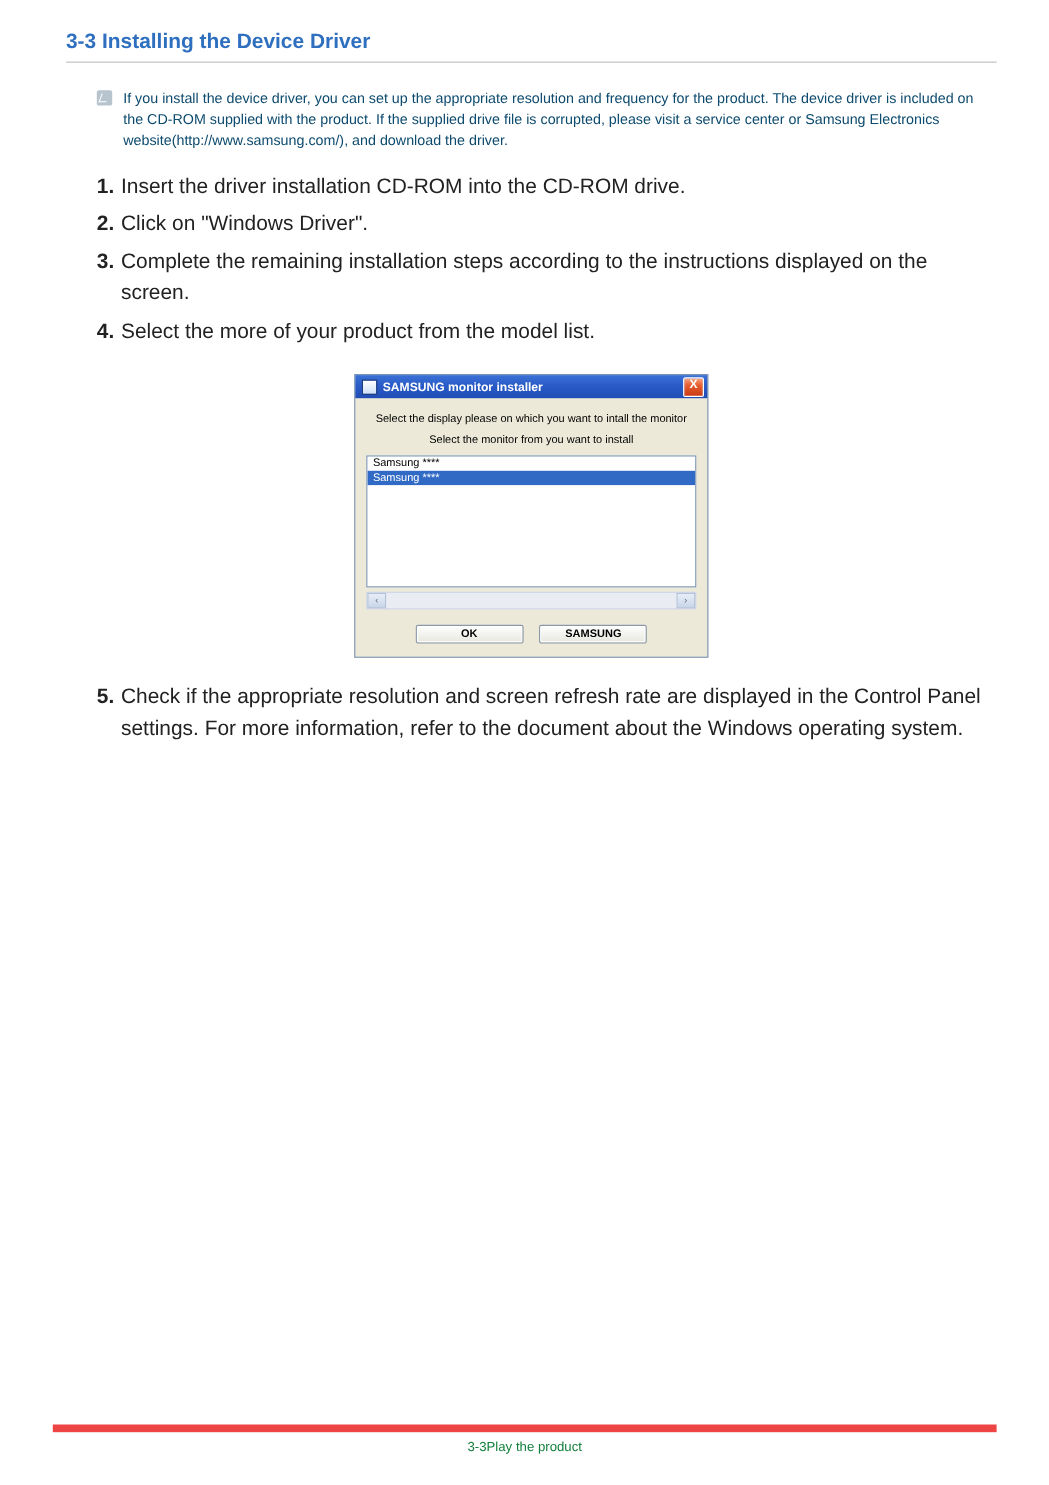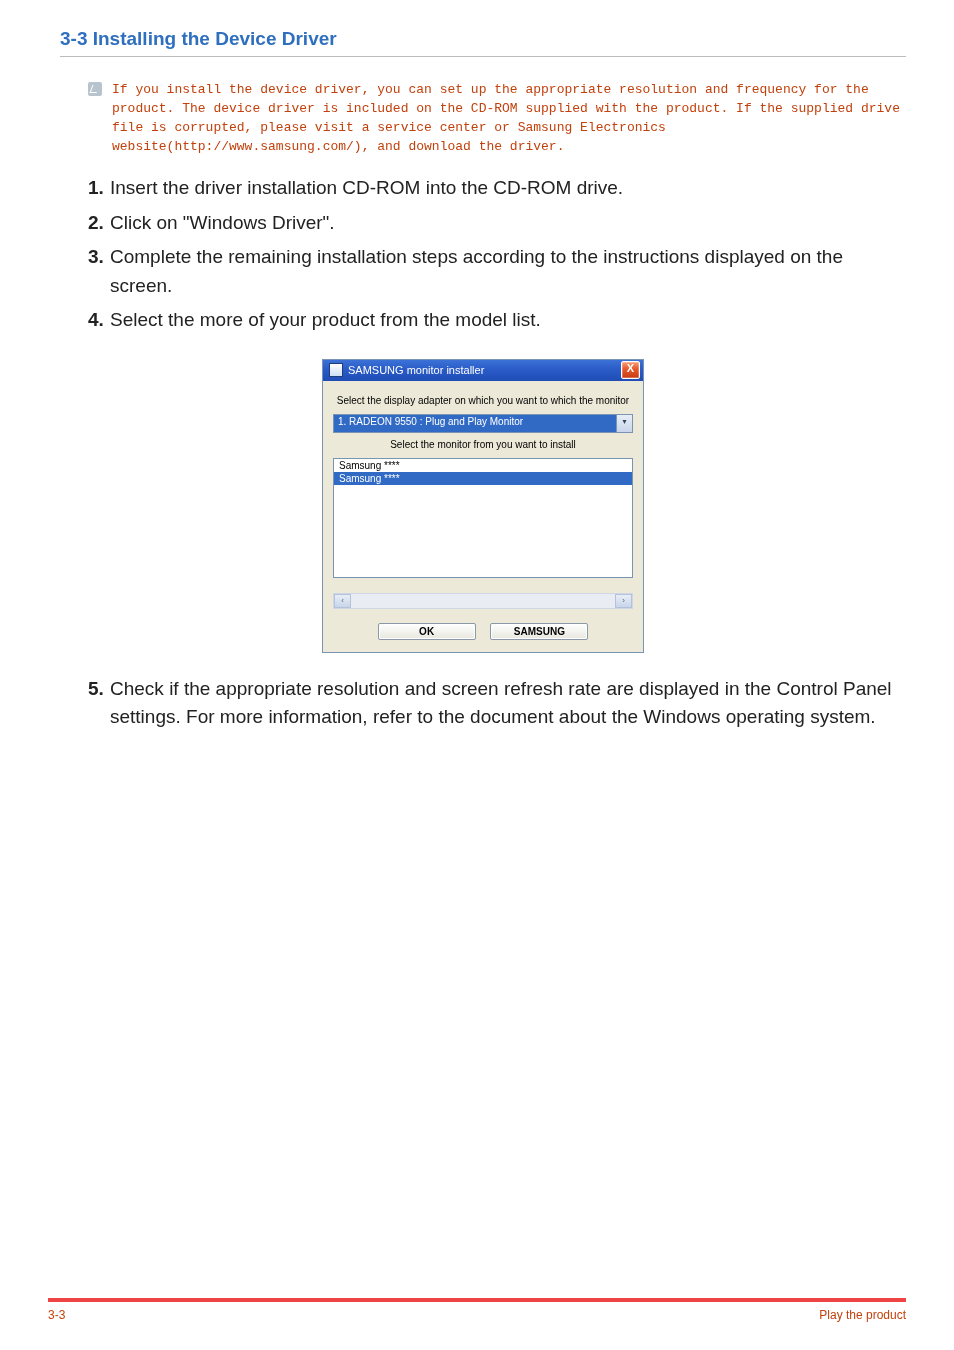--- a/index.html
+++ b/index.html
@@ -46,24 +46,23 @@
     left: 3px;
     top: 3px;
     width: 6px;
     height: 7px;
     border: 1px solid #fff;
     border-top: none;
     border-right: none;
     transform: skewX(-20deg);
   }
   .note-text {
-    color: #c2410c;
+    color: #0c4a6e;
     font-size: 13px;
     line-height: 1.45;
-    font-family: Liberation Mono, monospace;
   }
   ol.steps {
     margin: 0 0 0 28px;
     padding: 0;
     counter-reset: step;
     list-style: none;
   }
   ol.steps > li {
     counter-increment: step;
     font-size: 19px;
@@ -101,21 +100,21 @@
   }
   .title-icon {
     width: 12px;
     height: 12px;
     background: linear-gradient(#fff, #cfe0f7);
     border: 1px solid #1e3d7a;
     margin-right: 5px;
   }
   .titlebar-text {
     color: #fff;
-    font-weight: normal;
+    font-weight: bold;
     font-size: 11px;
     flex: 1 1 auto;
   }
   .close-btn {
     width: 17px;
     height: 16px;
     background: linear-gradient(#f7a07a, #e85c2f 40%, #c83b13);
     border: 1px solid #fff;
     border-radius: 2px;
     color: #fff;
@@ -154,21 +153,21 @@
     text-align: center;
     line-height: 13px;
     font-size: 8px;
     color: #345;
   }
   .listbox {
     border: 1px solid #7a95b4;
     background: #fff;
     height: 118px;
     overflow: hidden;
-    margin-bottom: 15px;
+    margin-bottom: 4px;
   }
   .list-item {
     padding: 1px 5px;
     white-space: nowrap;
   }
   .list-item.selected {
     background: #316ac5;
     color: #fff;
   }
   .hscroll {
@@ -202,26 +201,26 @@
     background: linear-gradient(#fefefe, #e8e8e0);
     text-align: center;
     box-shadow: 0 0 0 1px #fff inset;
     font-weight: bold;
   }
   .footer {
     position: absolute;
     left: 48px;
     right: 48px;
     bottom: 28px;
-    border-top: 4px solid #ef4444;
+    border-top: 7px solid #ef4444;
     padding-top: 6px;
     font-size: 12px;
-    color: #c2410c;
-    display: flex;
-    justify-content: space-between;
+    color: #15803d;
+    display: flex;
+    justify-content: center;
   }
 </style>
 </head>
 <body>
 
 <div class="page">
 
   <div class="heading">3-3    Installing the Device Driver</div>
 
   <div class="note-row">
@@ -237,25 +236,21 @@
   </ol>
 
   <div class="dialog-wrap">
     <div class="dialog">
       <div class="titlebar">
         <div class="title-icon"></div>
         <div class="titlebar-text">SAMSUNG monitor installer</div>
         <div class="close-btn">X</div>
       </div>
       <div class="dlg-body">
-        <div class="dlg-label">Select the display adapter on which you want to which the monitor</div>
-        <div class="combo">
-          <div class="combo-text">1. RADEON 9550 : Plug and Play Monitor</div>
-          <div class="combo-btn">▾</div>
-        </div>
+        <div class="dlg-label">Select the display please on which you want to intall the monitor</div>
         <div class="dlg-label">Select the monitor from you want to install</div>
         <div class="listbox">
           <div class="list-item">Samsung ****</div>
           <div class="list-item selected">Samsung ****</div>
         </div>
         <div class="hscroll">
           <div class="hscroll-btn">‹</div>
           <div class="hscroll-track"></div>
           <div class="hscroll-btn">›</div>
         </div>

